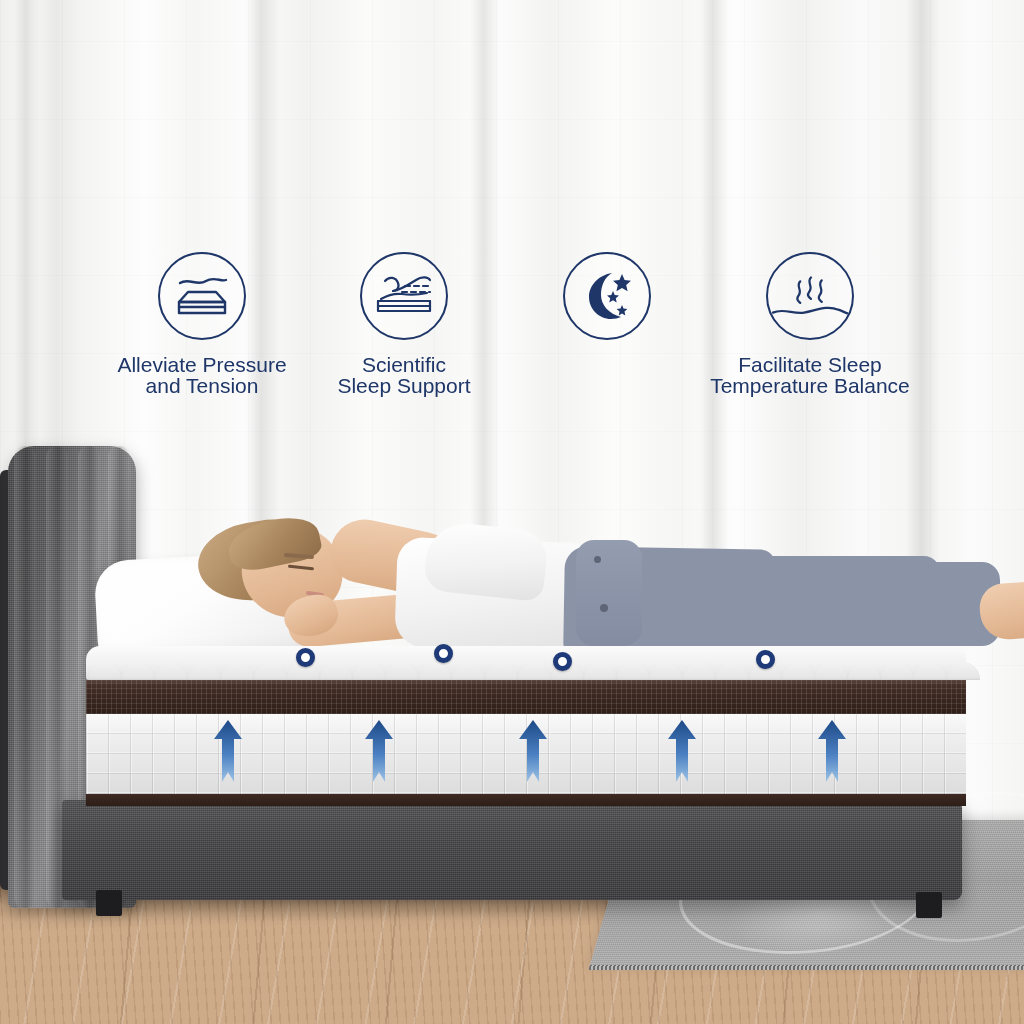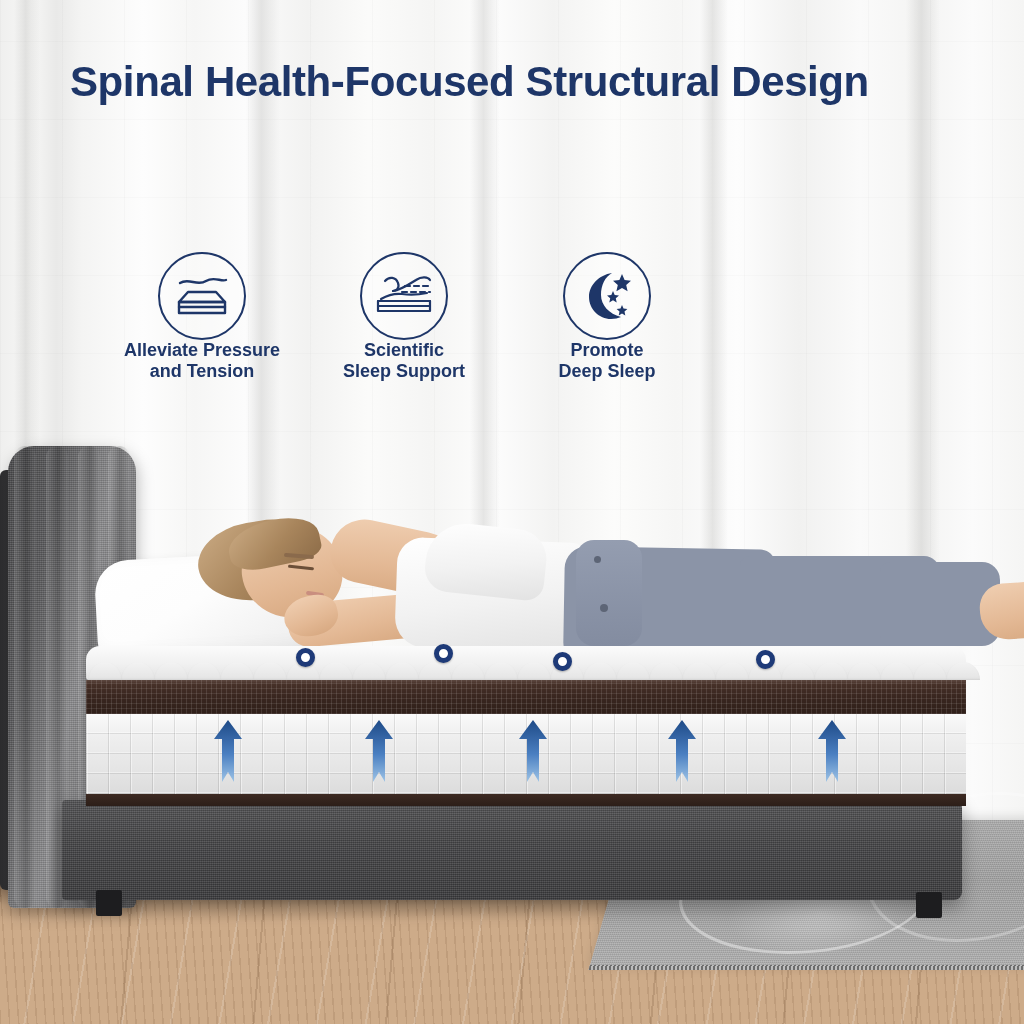--- a/index.html
+++ b/index.html
@@ -210,22 +210,22 @@
 
   
   .features { position:absolute; left:0; top:252px; width:1024px; height:165px; }
   .feature { position:absolute; top:0; width:200px; text-align:center; }
   .f-circle {
     width:88px; height:88px; margin:0 auto; border-radius:50%;
     border:2px solid #1e3668; display:flex; align-items:center; justify-content:center;
     background:rgba(255,255,255,0.35);
   }
   .f-label {
-    font-size:18px; line-height:21px; color:#1e3668;
-    font-weight:700; white-space:pre-line;
+    margin-top:14px; font-size:21px; line-height:21px; color:#1e3668;
+    font-weight:400; white-space:pre-line;
   }
 </style>
 </head>
 <body>
 
 <div class="stage">
 
   <div class="bg-wall"></div>
   <div class="curtain-fold" style="left:14px;  width:26px;"></div>
   <div class="curtain-fold" style="left:246px; width:34px;"></div>
@@ -382,21 +382,20 @@
             <linearGradient id="ag4" x1="0" y1="0" x2="0" y2="1">
               <stop offset="0%" stop-color="#1e4a87"></stop>
               <stop offset="55%" stop-color="#4a7fc1"></stop>
               <stop offset="100%" stop-color="#9dc3e6"></stop>
             </linearGradient>
           </defs>
           <path d="M15 0 L29 19 L21 19 L21 62 L15 52 L9 62 L9 19 L1 19 Z" fill="url(#ag4)"></path>
         </svg></div>
     </div>
 
-  <div class="headline">Spinal Health-Focused Structural Design</div>
 
   <div class="features">
 
     <div class="feature" style="left:102px;">
       <div class="f-circle">
         <svg width="62" height="50" viewBox="0 0 62 50" fill="none" stroke="#1e3668" stroke-width="2.4" stroke-linecap="round" stroke-linejoin="round">
           <path d="M9 12 C18 6, 26 16, 35 10 C43 5, 50 11, 55 9"></path>
           <path d="M17 21 L45 21 L54 31 L8 31 Z"></path>
           <rect x="8" y="31" width="46" height="11"></rect>
           <path d="M8 36 L54 36"></path>
@@ -425,20 +424,30 @@
 
     <div class="feature" style="left:507px;">
       <div class="f-circle">
         <svg width="58" height="56" viewBox="0 0 58 56" fill="#1e3668">
           <path d="M34 5 C21 7, 11 17, 11 29 C11 41, 21 51, 33 51 C37 51, 40 50, 43 49 C31 46, 23 37, 23 27 C23 17, 27 9, 34 5 Z"></path>
           <path d="M44 6 L46.6 12 L53 12.8 L48.2 17 L49.6 23.2 L44 20 L38.4 23.2 L39.8 17 L35 12.8 L41.4 12 Z"></path>
           <path d="M35 23 L36.7 27 L41 27.5 L37.8 30.3 L38.7 34.5 L35 32.3 L31.3 34.5 L32.2 30.3 L29 27.5 L33.3 27 Z"></path>
           <path d="M44 37 L45.5 40.6 L49.4 41 L46.5 43.6 L47.3 47.4 L44 45.4 L40.7 47.4 L41.5 43.6 L38.6 41 L42.5 40.6 Z"></path>
         </svg>
       </div>
-      <div class="f-label">Promote
-Deep Sleep</div>
-    </div>
-
+    </div>
+
+    <div class="feature" style="left:710px;">
+      <div class="f-circle" style="overflow:hidden;">
+        <svg width="86" height="86" viewBox="0 0 86 86" fill="none" stroke="#1e3668" stroke-width="2.3" stroke-linecap="round">
+          <path d="M33 28 C28 33, 36 37, 31 43 C28 47, 32 49, 33 50"></path>
+          <path d="M44 24 C39 29, 47 33, 42 39 C39 43, 43 45, 44 46"></path>
+          <path d="M55 27 C50 32, 58 36, 53 42 C50 46, 54 48, 55 49"></path>
+          <path d="M5 60 C16 55, 26 62, 37 60 C49 58, 60 52, 72 57 C76 58.5, 79 60, 82 61"></path>
+        </svg>
+      </div>
+      <div class="f-label">Facilitate Sleep
+Temperature Balance</div>
+    </div>
 
   </div>
 
 </div>
 
 </body></html>

